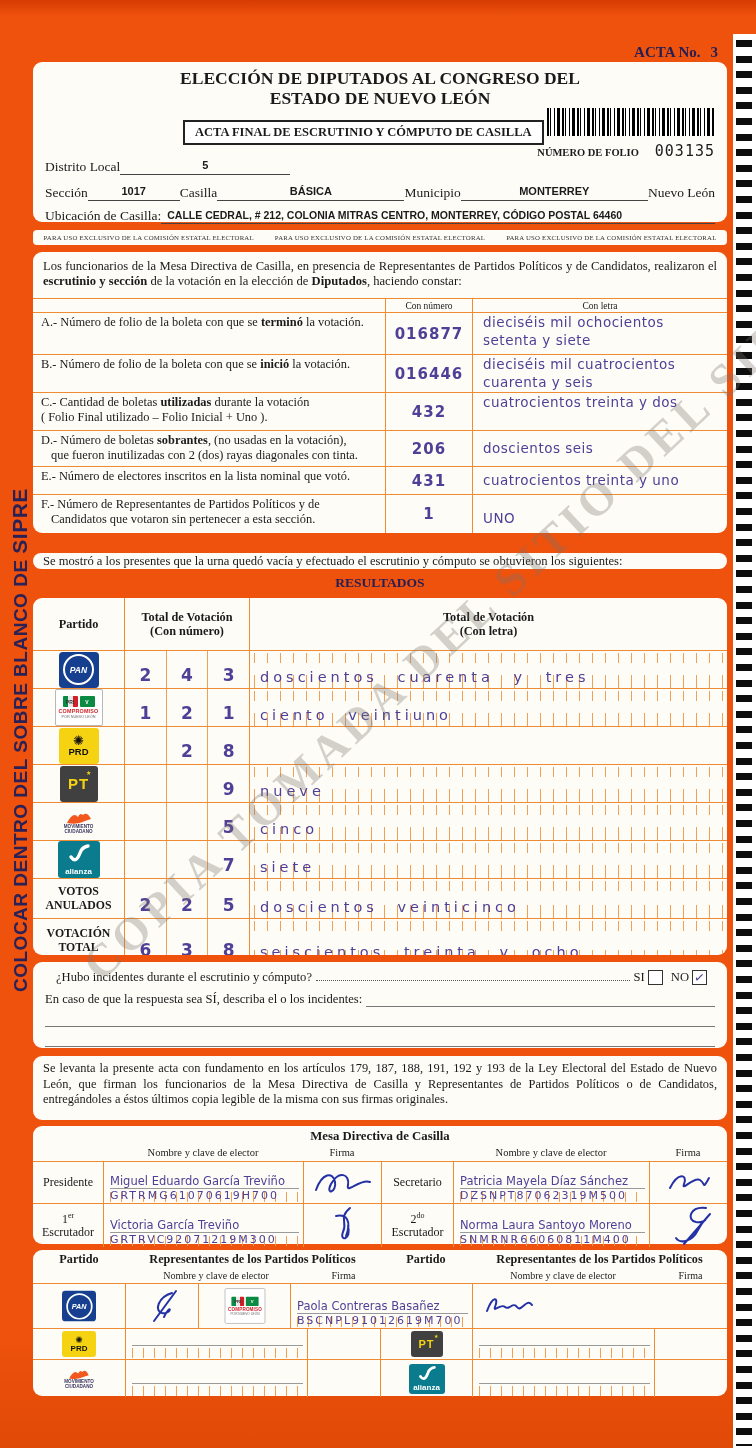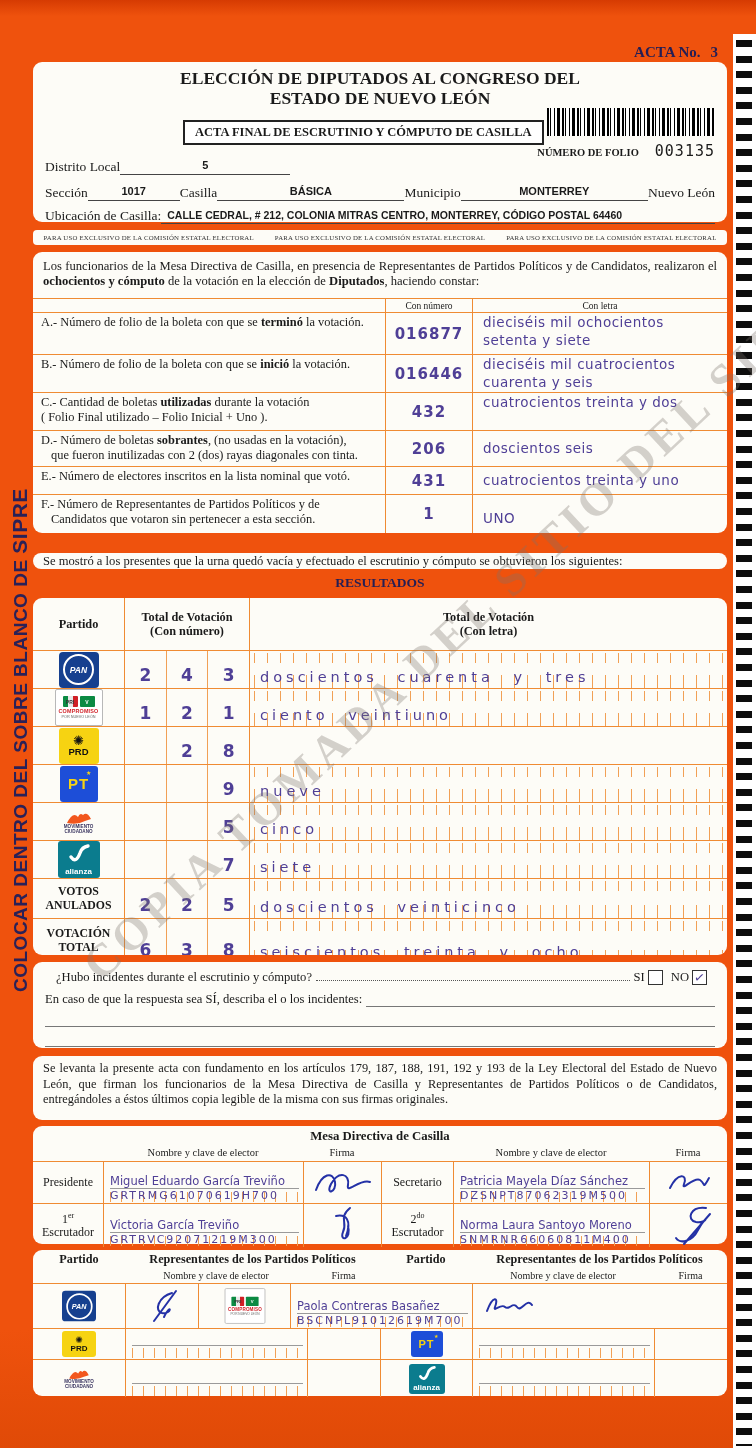--- a/index.html
+++ b/index.html
@@ -111,21 +111,21 @@
   .sq{width:15px;height:11px;display:flex;align-items:center;justify-content:center;
     font-family:"Liberation Sans",sans-serif;font-weight:900;font-size:5px;color:#fff;border-radius:1px;}
   .sq-pri{background:linear-gradient(90deg,#0b8a43 0 33%,#e8e8e8 33% 66%,#d01f26 66%);color:#333;}
   .sq-pvem{background:#0b8a43;}
   .comp-name{font-family:"Liberation Sans",sans-serif;font-weight:900;font-size:5.4px;color:#d01f26;letter-spacing:.2px;}
   .comp-sub{font-family:"Liberation Sans",sans-serif;font-size:3.8px;color:#666;}
   .logo-prd{width:40px;height:36px;background:#f6d312;border-radius:3px;display:flex;flex-direction:column;
     align-items:center;justify-content:center;line-height:1;}
   .logo-prd .sun{font-size:13px;color:#111;}
   .logo-prd b{font-family:"Liberation Sans",sans-serif;font-weight:900;font-size:9.5px;color:#111;}
-  .logo-pt{width:38px;height:36px;background:#1d4ed8;border-radius:3px;display:flex;align-items:center;justify-content:center;position:relative;}
+  .logo-pt{width:38px;height:36px;background:#404040;border-radius:3px;display:flex;align-items:center;justify-content:center;position:relative;}
   .logo-pt b{font-family:"Liberation Sans",sans-serif;font-weight:900;font-size:15px;color:#f6d312;letter-spacing:1px;}
   .logo-pt .star{position:absolute;top:3px;right:6px;font-size:6px;color:#f6d312;}
   .logo-mc{display:flex;flex-direction:column;align-items:center;line-height:1;}
   .mc-words{font-family:"Liberation Sans",sans-serif;font-weight:900;font-size:4.6px;color:#3a3560;text-align:center;}
   .logo-al{width:42px;height:38px;background:#0b7c8e;border-radius:3px;display:flex;flex-direction:column;
     align-items:center;justify-content:flex-end;position:relative;}
   .logo-al span{font-family:"Liberation Sans",sans-serif;font-weight:bold;font-size:8px;color:#fff;margin-bottom:2px;}
 
   
   .inc-panel{top:962px;height:86px;padding:8px 12px;}
@@ -225,21 +225,21 @@
     </div>
   </div>
 
   <div class="panel uso-strip">
     <span>PARA USO EXCLUSIVO DE LA COMISIÓN ESTATAL ELECTORAL</span>
     <span>PARA USO EXCLUSIVO DE LA COMISIÓN ESTATAL ELECTORAL</span>
     <span>PARA USO EXCLUSIVO DE LA COMISIÓN ESTATAL ELECTORAL</span>
   </div>
 
   <div class="panel items-panel">
-    <div class="intro"><span>Los funcionarios de la Mesa Directiva de Casilla, en presencia de Representantes de Partidos Políticos  y de Candidatos, realizaron el </span><b>ochocientos y cómputo</b><span> de la votación en la elección de </span><b>Diputados</b><span>, haciendo constar:</span></div>
+    <div class="intro"><span>Los funcionarios de la Mesa Directiva de Casilla, en presencia de Representantes de Partidos Políticos  y de Candidatos, realizaron el </span><b>escrutinio y sección</b><span> de la votación en la elección de </span><b>Diputados</b><span>, haciendo constar:</span></div>
     <div class="it-table">
       <div class="it-row it-head">
         <div class="it-desc"></div>
         <div class="it-num">Con número</div>
         <div class="it-let">Con letra</div>
       </div>
       <div class="it-row" style="height:42px;">
         <div class="it-desc"><span>A.- Número de folio de la boleta con que se </span><b>terminó</b><span> la votación.</span></div>
         <div class="it-num">
             <span class="hw">016877</span>

